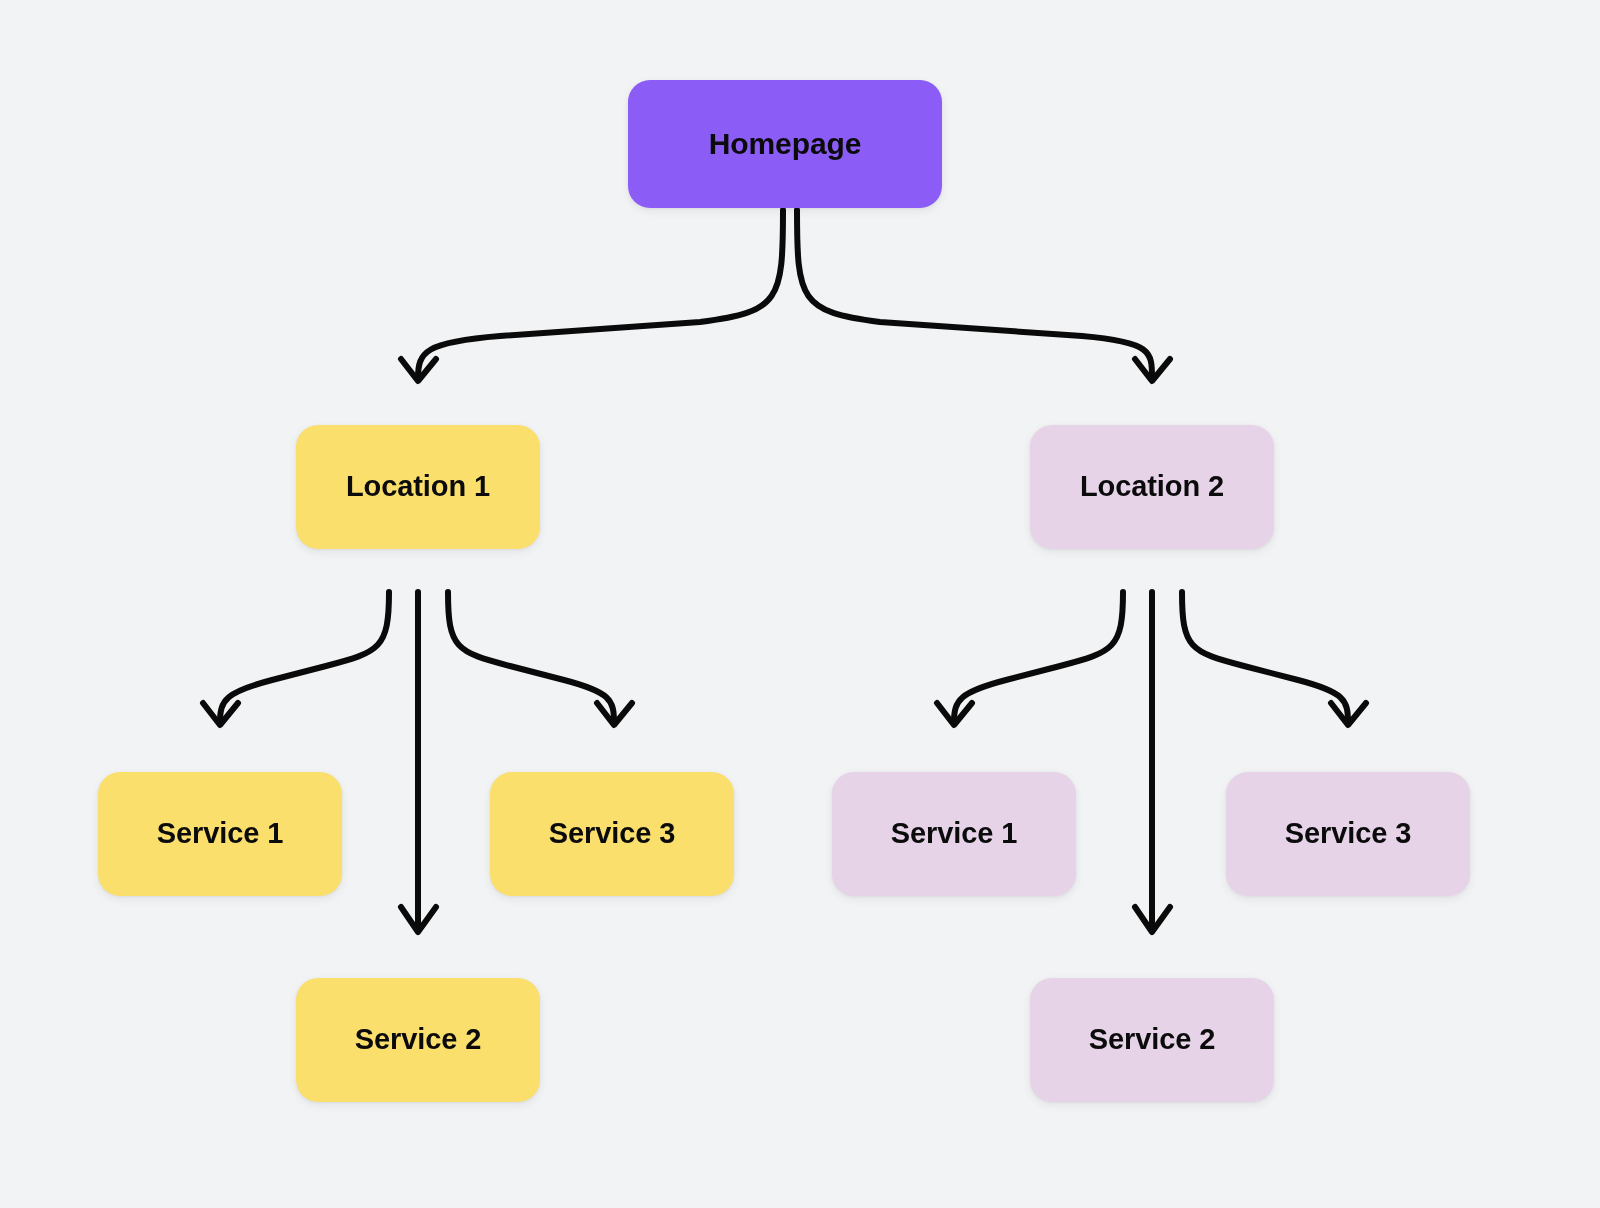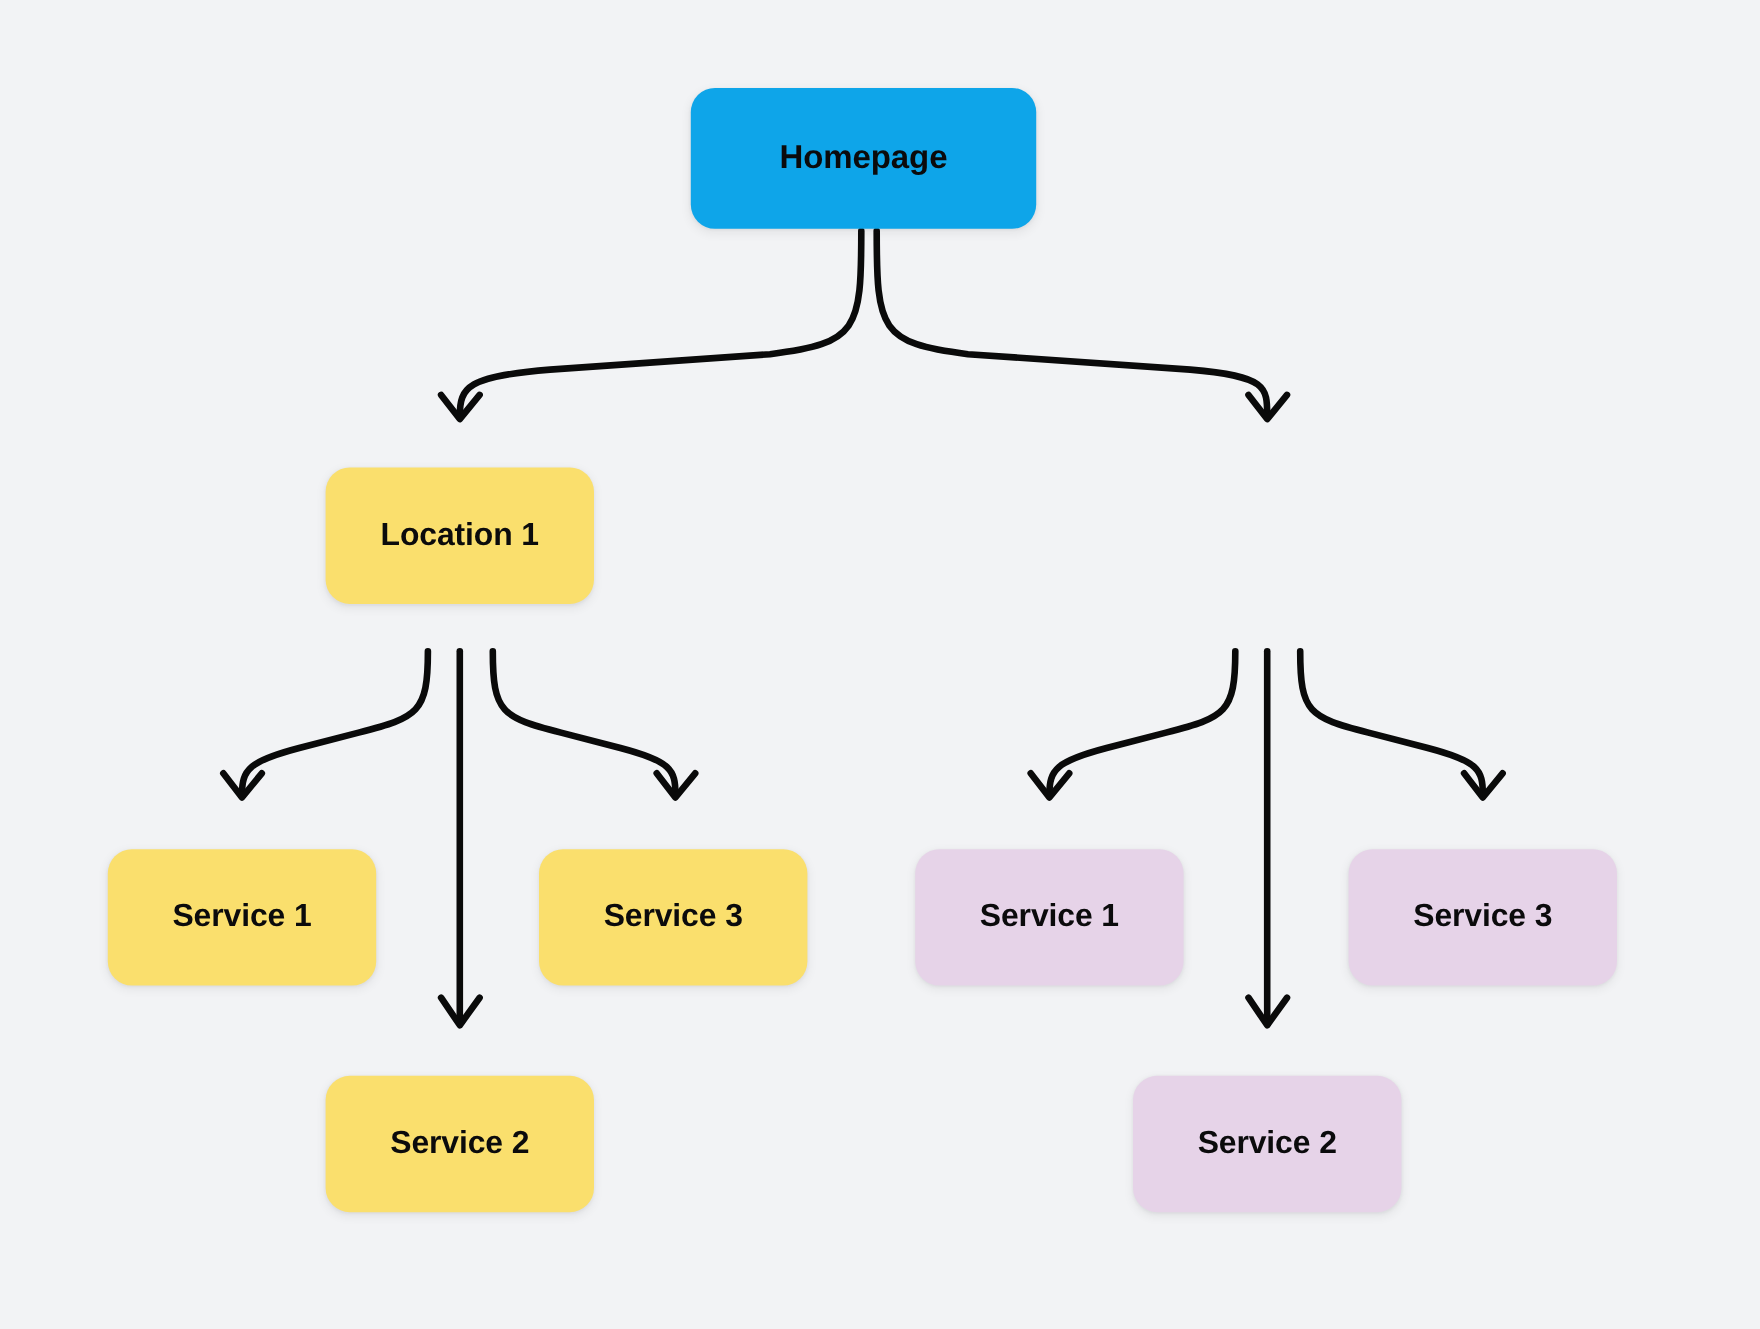--- a/index.html
+++ b/index.html
@@ -97,28 +97,31 @@
       </g>
 
       <g>
         <path d="M 1182 592 C 1182 648 1190 652 1244 666 L 1298 680 C 1344 692 1348 700 1348 722"></path>
         <path d="M 1331 703 L 1348 725 L 1366 703"></path>
       </g>
 
     </g>
   </svg>
 
-  <div class="node root" style="left: 628px; top: 80px; width: 314px; height: 128px; background: #0ea5e9;">
+  <div class="node root" style="left: 628px; top: 80px; width: 314px; height: 128px; background: #8b5cf6;">
     <span class="node-label" style="color: rgb(11, 11, 12);">Homepage</span>
   </div>
 
   <div class="node" style="left: 296px; top: 425px; width: 244px; height: 124px; background: rgb(250, 223, 109); text-align: center;">
     <span class="node-label" style="color: rgb(11, 11, 12);">Location 1</span>
   </div>
 
+  <div class="node" style="left: 1030px; top: 425px; width: 244px; height: 124px; background: rgb(230, 211, 232);">
+    <span class="node-label" style="color: rgb(11, 11, 12);">Location 2</span>
+  </div>
 
   <div class="node" style="left: 98px; top: 772px; width: 244px; height: 124px; background: rgb(250, 223, 109);">
     <span class="node-label" style="color: rgb(11, 11, 12);">Service 1</span>
   </div>
 
   <div class="node" style="left: 296px; top: 978px; width: 244px; height: 124px; background: rgb(250, 223, 109);">
     <span class="node-label" style="color: rgb(11, 11, 12);">Service 2</span>
   </div>
 
   <div class="node" style="left: 490px; top: 772px; width: 244px; height: 124px; background: rgb(250, 223, 109);">

